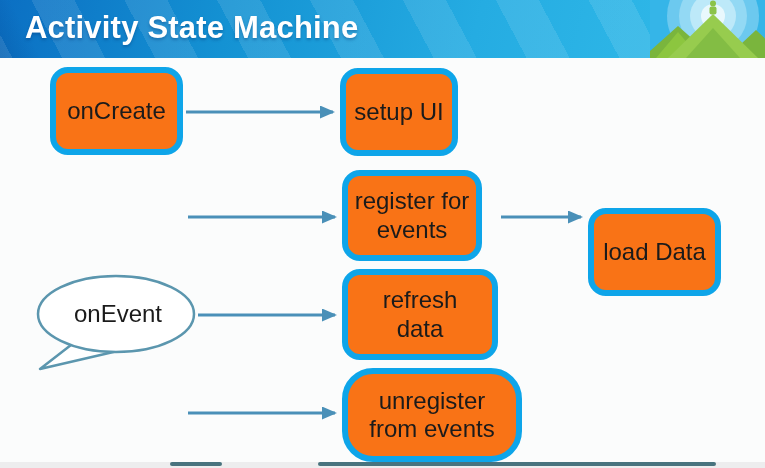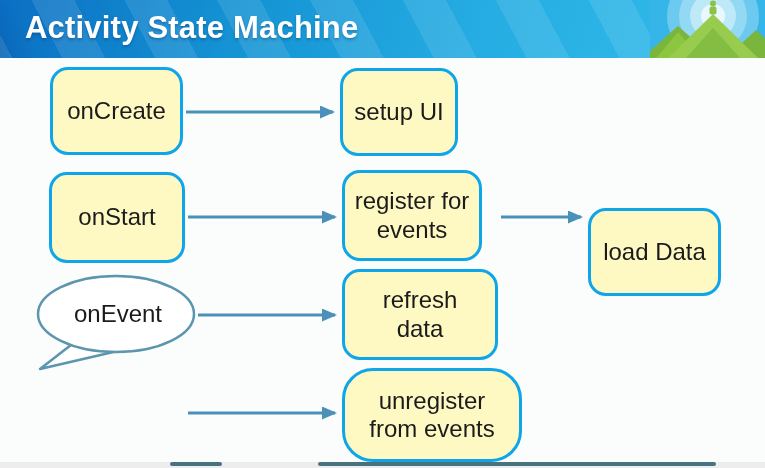--- a/index.html
+++ b/index.html
@@ -34,21 +34,21 @@
     white-space:nowrap;
   }
   .logo { position:absolute; right:0; top:0; z-index:1; }
 
   
   .canvas { position:absolute; inset:0; }
   .edges  { position:absolute; left:0; top:0; z-index:1; pointer-events:none; }
 
   .node {
     position:absolute; z-index:2; box-sizing:border-box;
-    background:#fef9c3; border:3px solid #0ea5e9; border-radius:18px;
+    background:#f97316; border:6px solid #0ea5e9; border-radius:18px;
     display:flex; align-items:center; justify-content:center;
     font-size:24px; color:#1b1b1b; text-align:center;
     line-height:1.18; white-space:pre-line;
   }
   .node.plain { background:transparent; border:none; z-index:3; }
 
   .n-oncreate   { left:50px;  top:67px;  width:133px; height:88px; }
   .n-setupui    { left:340px; top:68px;  width:118px; height:88px; }
   .n-onstart    { left:49px;  top:172px; width:136px; height:91px; }
   .n-register   { left:342px; top:170px; width:140px; height:91px; }
@@ -112,21 +112,20 @@
       <line x1="188" y1="413" x2="335" y2="413" stroke="#4a90b8" stroke-width="3" marker-end="url(#ah)"></line>
 
       <g>
         <path d="M 80 338 L 40 369 L 122 350 Z" fill="#ffffff" stroke="#5b96ae" stroke-width="2.5" stroke-linejoin="round"></path>
         <ellipse cx="116" cy="314" rx="78" ry="38" fill="#ffffff" stroke="#5b96ae" stroke-width="2.5"></ellipse>
       </g>
     </svg>
 
     <div class="node n-oncreate">onCreate</div>
     <div class="node n-setupui">setup UI</div>
-    <div class="node n-onstart">onStart</div>
     <div class="node n-register">register for
 events</div>
     <div class="node n-loaddata">load Data</div>
     <div class="node plain n-onevent">onEvent</div>
     <div class="node n-refresh">refresh
 data</div>
     <div class="node n-unregister">unregister
 from events</div>
   </div>
 

